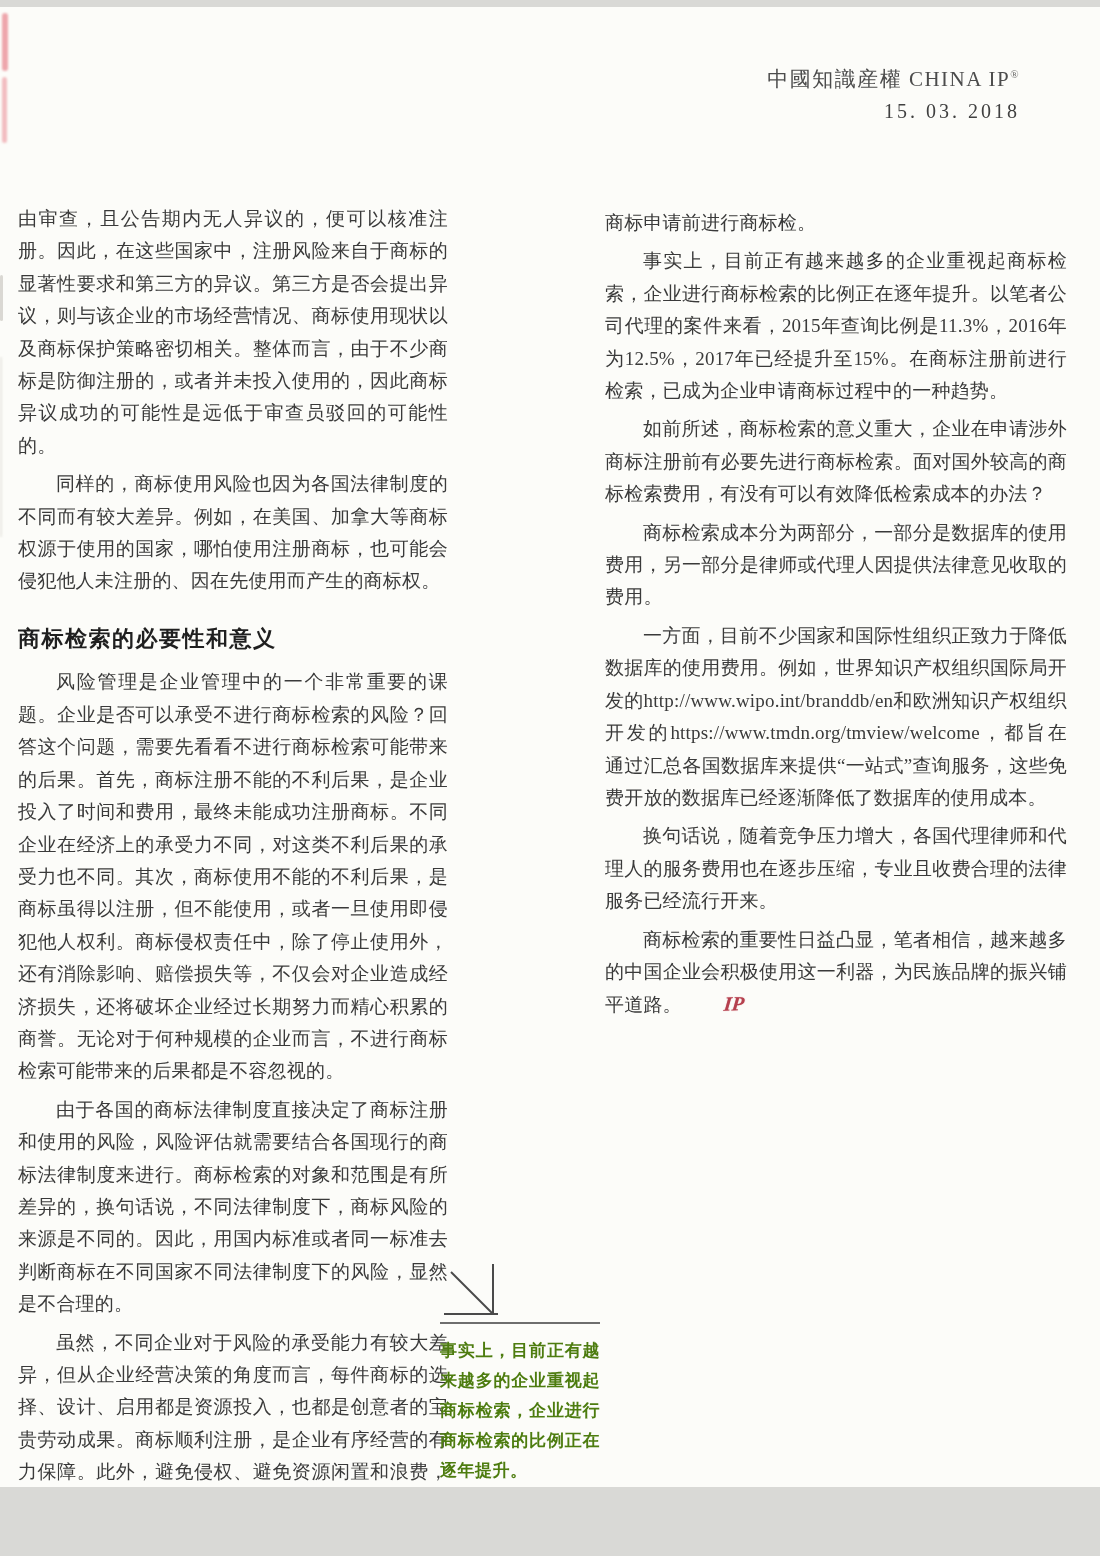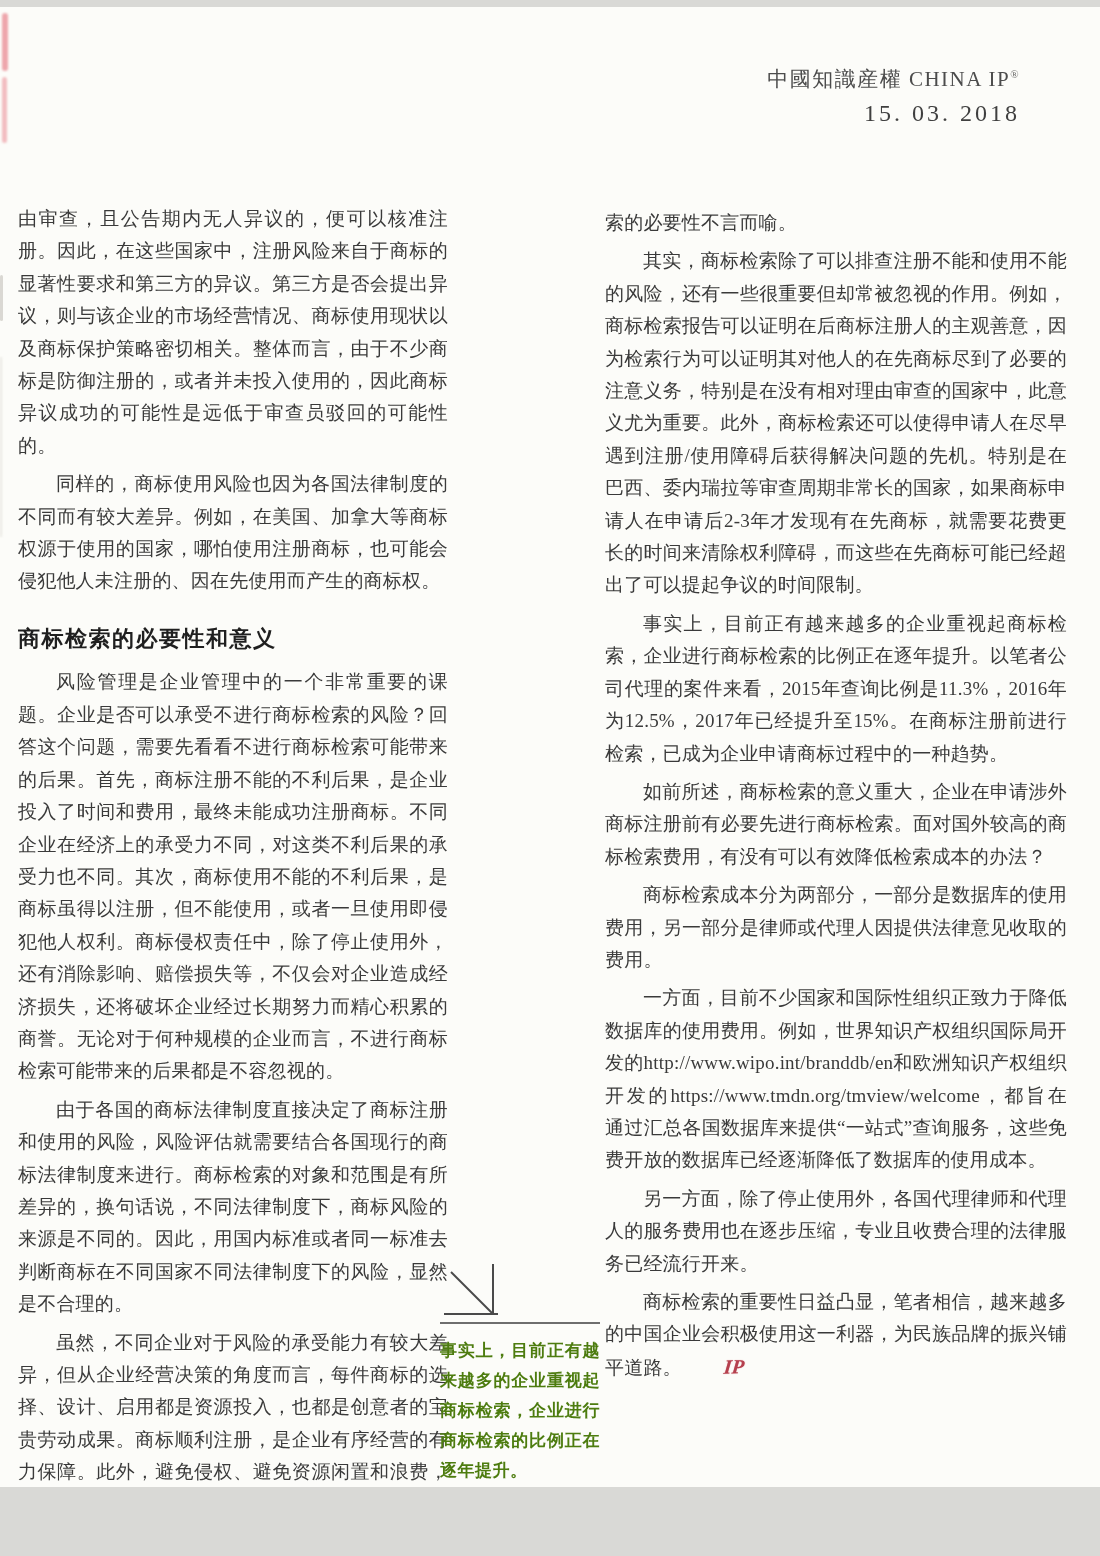--- a/index.html
+++ b/index.html
@@ -17,21 +17,21 @@
   .edge-mark.red1{left:2px;top:6px;width:6px;height:58px;background:#e56e79;opacity:.6;}
   .edge-mark.red2{left:2px;top:70px;width:5px;height:66px;background:#e9808a;opacity:.5;}
   .edge-mark.gray1{left:0;top:268px;width:3px;height:46px;background:#b9b6ae;opacity:.5;filter:blur(.5px);}
   .edge-mark.gray2{left:0;top:350px;width:2px;height:180px;background:#d8d5cc;opacity:.5;}
 
   .masthead{
     position:absolute;top:58px;right:80px;text-align:right;color:#4c4c4c;
   }
   .masthead .pub{font-size:21px;letter-spacing:1.5px;}
   .masthead .pub sup{font-size:11px;color:#6a6a6a;}
-  .masthead .date{font-size:24px;letter-spacing:3px;margin-top:7px;color:#404040;}
+  .masthead .date{font-size:20px;letter-spacing:3px;margin-top:7px;color:#404040;}
 
   .col{
     position:absolute;
     text-align:justify;
     font-size:19px;
     line-height:32.4px;
     letter-spacing:.2px;
   }
   .col-left{left:18px;top:196px;width:430px;}
   .col-right{left:605px;top:200px;width:462px;}
@@ -86,27 +86,26 @@
   <div class="col col-left">
     <p class="noindent">由审查，且公告期内无人异议的，便可以核准注册。因此，在这些国家中，注册风险来自于商标的显著性要求和第三方的异议。第三方是否会提出异议，则与该企业的市场经营情况、商标使用现状以及商标保护策略密切相关。整体而言，由于不少商标是防御注册的，或者并未投入使用的，因此商标异议成功的可能性是远低于审查员驳回的可能性的。</p>
     <p>同样的，商标使用风险也因为各国法律制度的不同而有较大差异。例如，在美国、加拿大等商标权源于使用的国家，哪怕使用注册商标，也可能会侵犯他人未注册的、因在先使用而产生的商标权。</p>
     <h2 class="section">商标检索的必要性和意义</h2>
     <p>风险管理是企业管理中的一个非常重要的课题。企业是否可以承受不进行商标检索的风险？回答这个问题，需要先看看不进行商标检索可能带来的后果。首先，商标注册不能的不利后果，是企业投入了时间和费用，最终未能成功注册商标。不同企业在经济上的承受力不同，对这类不利后果的承受力也不同。其次，商标使用不能的不利后果，是商标虽得以注册，但不能使用，或者一旦使用即侵犯他人权利。商标侵权责任中，除了停止使用外，还有消除影响、赔偿损失等，不仅会对企业造成经济损失，还将破坏企业经过长期努力而精心积累的商誉。无论对于何种规模的企业而言，不进行商标检索可能带来的后果都是不容忽视的。</p>
     <p>由于各国的商标法律制度直接决定了商标注册和使用的风险，风险评估就需要结合各国现行的商标法律制度来进行。商标检索的对象和范围是有所差异的，换句话说，不同法律制度下，商标风险的来源是不同的。因此，用国内标准或者同一标准去判断商标在不同国家不同法律制度下的风险，显然是不合理的。</p>
     <p>虽然，不同企业对于风险的承受能力有较大差异，但从企业经营决策的角度而言，每件商标的选择、设计、启用都是资源投入，也都是创意者的宝贵劳动成果。商标顺利注册，是企业有序经营的有力保障。此外，避免侵权、避免资源闲置和浪费，也属于企业良性经营的诉求。因此，对于企业而言，商标申请前进行商标检</p>
   </div>
 
   <div class="col col-right">
-    <p class="noindent">索的必要性不言而喻。</p>
-    <p>其实，商标检索除了可以排查注册不能和使用不能的风险，还有一些很重要但却常被忽视的作用。例如，商标检索报告可以证明在后商标注册人的主观善意，因为检索行为可以证明其对他人的在先商标尽到了必要的注意义务，特别是在没有相对理由审查的国家中，此意义尤为重要。此外，商标检索还可以使得申请人在尽早遇到注册/使用障碍后获得解决问题的先机。特别是在巴西、委内瑞拉等审查周期非常长的国家，如果商标申请人在申请后2-3年才发现有在先商标，就需要花费更长的时间来清除权利障碍，而这些在先商标可能已经超出了可以提起争议的时间限制。</p>
+    <p class="noindent">商标申请前进行商标检。</p>
     <p>事实上，目前正有越来越多的企业重视起商标检索，企业进行商标检索的比例正在逐年提升。以笔者公司代理的案件来看，2015年查询比例是11.3%，2016年为12.5%，2017年已经提升至15%。在商标注册前进行检索，已成为企业申请商标过程中的一种趋势。</p>
     <p>如前所述，商标检索的意义重大，企业在申请涉外商标注册前有必要先进行商标检索。面对国外较高的商标检索费用，有没有可以有效降低检索成本的办法？</p>
     <p>商标检索成本分为两部分，一部分是数据库的使用费用，另一部分是律师或代理人因提供法律意见收取的费用。</p>
     <p>一方面，目前不少国家和国际性组织正致力于降低数据库的使用费用。例如，世界知识产权组织国际局开发的http://www.wipo.int/branddb/en和欧洲知识产权组织开发的https://www.tmdn.org/tmview/welcome，都旨在通过汇总各国数据库来提供“一站式”查询服务，这些免费开放的数据库已经逐渐降低了数据库的使用成本。</p>
-    <p>另一方面，除了停止使用外，各国代理律师和代理人的服务费用也在逐步压缩，专业且收费合理的法律服务已经流行开来。</p>
+    <p>换句话说，随着竞争压力增大，各国代理律师和代理人的服务费用也在逐步压缩，专业且收费合理的法律服务已经流行开来。</p>
     <p><span>商标检索的重要性日益凸显，笔者相信，越来越多的中国企业会积极使用这一利器，为民族品牌的振兴铺平道路。</span><span class="ip-mark">IP</span></p>
   </div>
 
   <div class="pullquote">
     <svg class="pq-deco" width="60" height="56" viewBox="0 0 60 56">
       <line x1="51" y1="1" x2="51" y2="51" stroke="#4a4a4a" stroke-width="2"></line>
       <line x1="9" y1="9" x2="51" y2="51" stroke="#4a4a4a" stroke-width="2"></line>
       <line x1="2" y1="51" x2="56" y2="51" stroke="#4a4a4a" stroke-width="2"></line>
     </svg>
     <hr class="pq-rule">

